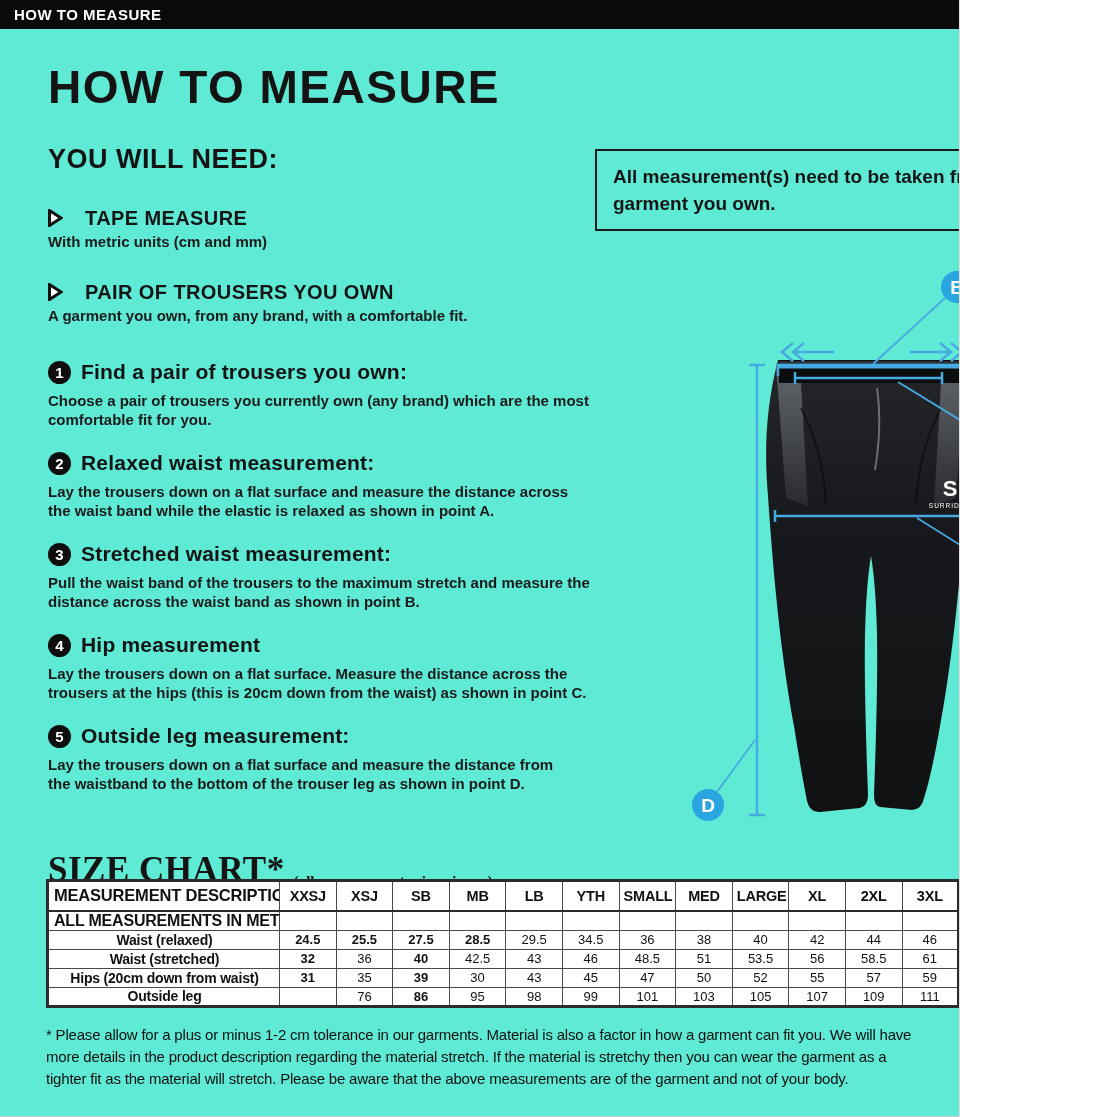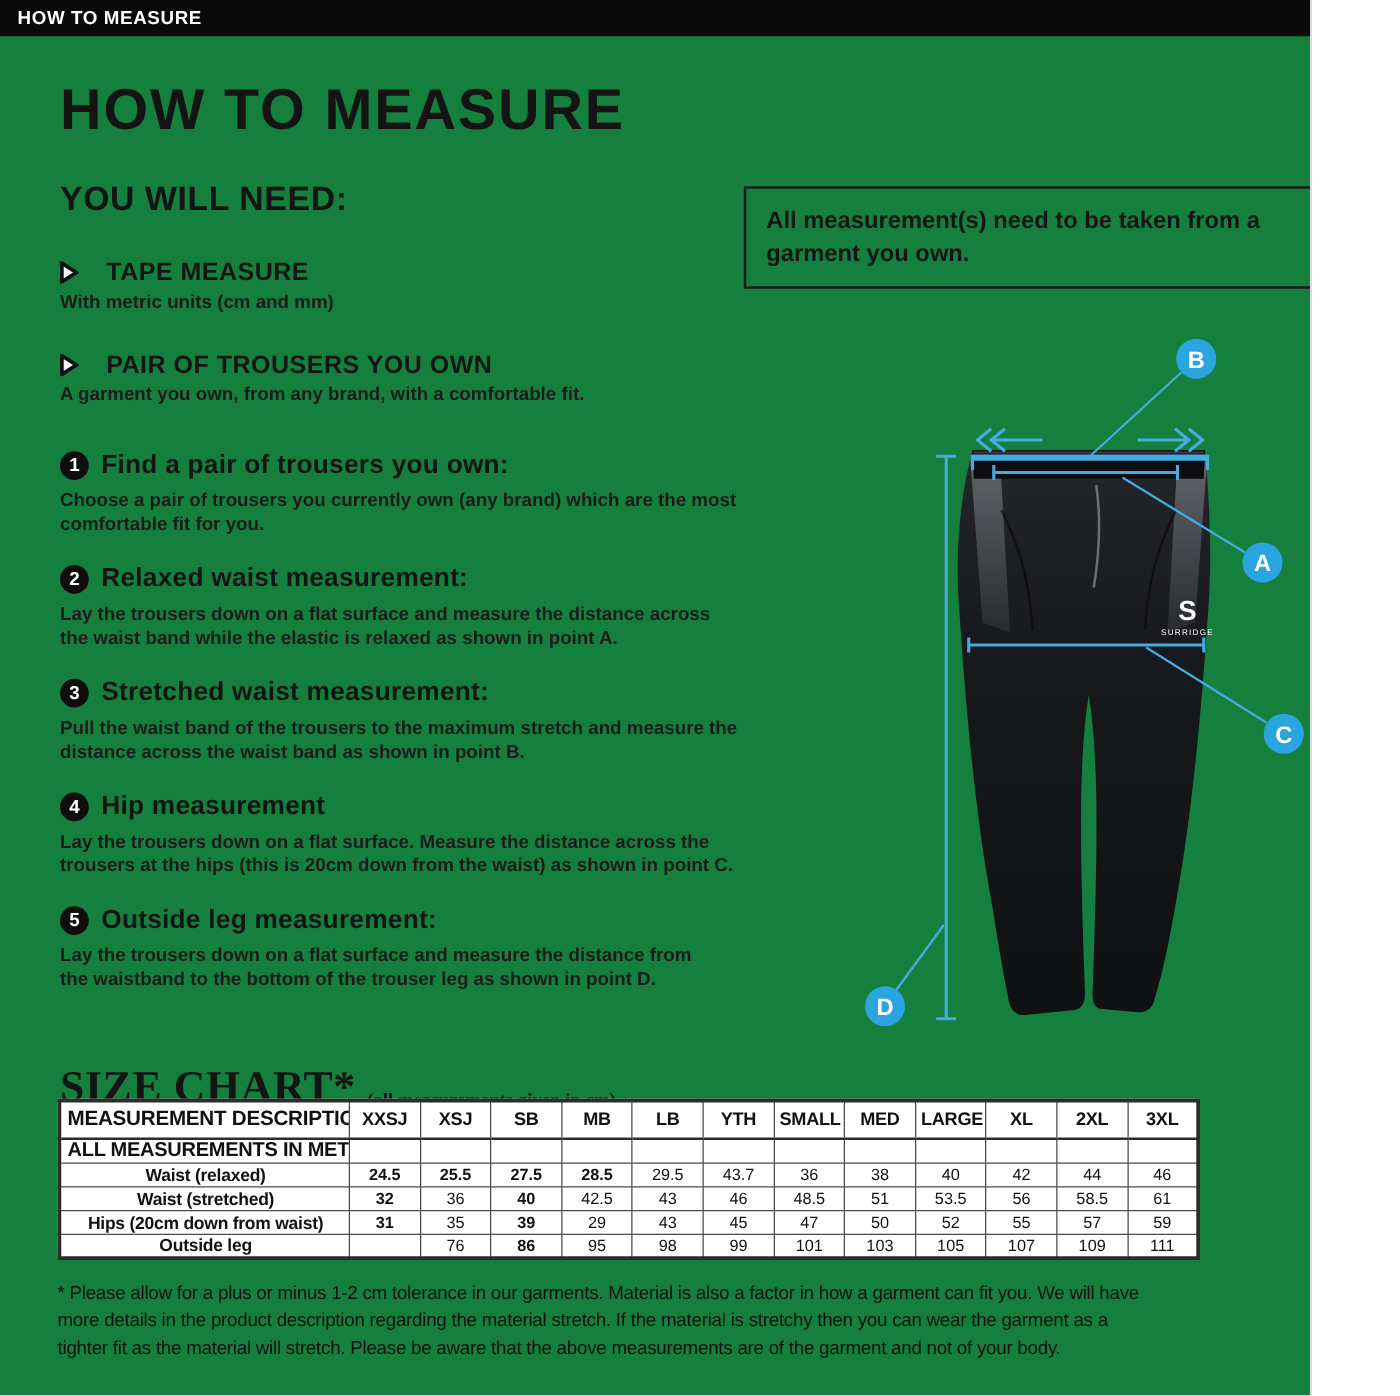--- a/index.html
+++ b/index.html
@@ -1,16 +1,16 @@
 <!DOCTYPE html>
 <html><head>
 <meta charset="utf-8">
 <style>
   html,body{margin:0;padding:0;background:#fff;}
-  .page{position:relative;width:1049px;height:1117px;background:#15803d;overflow:hidden;
+  .page{position:relative;width:960px;height:1117px;background:#5eead4;overflow:hidden;
         font-family:"Liberation Sans",sans-serif;color:#111;box-sizing:border-box;
         border-right:1px solid #e0e0e0;border-bottom:1px solid #cfcfcf;}
   
   .topbar{position:absolute;left:0;top:0;width:1120px;height:29px;background:#0a0a0a;}
   .topbar-title{position:absolute;left:14px;top:0;line-height:29px;color:#fff;
         font-size:15px;font-weight:700;letter-spacing:.5px;}
   .topbar-logo{position:absolute;right:7px;top:1px;width:36px;text-align:center;color:#fff;}
   .logo-s{display:block;font-size:15px;font-weight:800;line-height:15px;}
   .logo-text{display:block;font-size:4.5px;font-weight:700;letter-spacing:.6px;line-height:6px;}
   
@@ -281,21 +281,21 @@
           <td></td>
           <td></td>
         </tr>
         <tr class="data-row">
           <td class="label">Waist (relaxed)</td>
           <td class="val b">24.5</td>
           <td class="val b">25.5</td>
           <td class="val b">27.5</td>
           <td class="val b">28.5</td>
           <td class="val">29.5</td>
-          <td class="val">43.7</td>
+          <td class="val">34.5</td>
           <td class="val">36</td>
           <td class="val">38</td>
           <td class="val">40</td>
           <td class="val">42</td>
           <td class="val">44</td>
           <td class="val">46</td>
         </tr>
         <tr class="data-row">
           <td class="label">Waist (stretched)</td>
           <td class="val b">32</td>
@@ -309,21 +309,21 @@
           <td class="val">53.5</td>
           <td class="val">56</td>
           <td class="val">58.5</td>
           <td class="val">61</td>
         </tr>
         <tr class="data-row">
           <td class="label">Hips (20cm down from waist)</td>
           <td class="val b">31</td>
           <td class="val">35</td>
           <td class="val b">39</td>
-          <td class="val">29</td>
+          <td class="val">30</td>
           <td class="val">43</td>
           <td class="val">45</td>
           <td class="val">47</td>
           <td class="val">50</td>
           <td class="val">52</td>
           <td class="val">55</td>
           <td class="val">57</td>
           <td class="val">59</td>
         </tr>
         <tr class="data-row">

